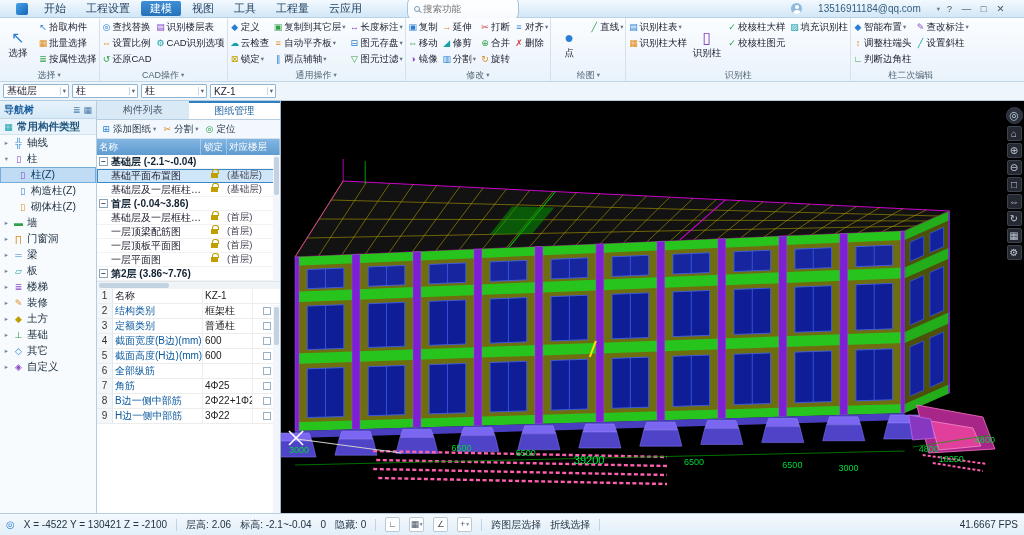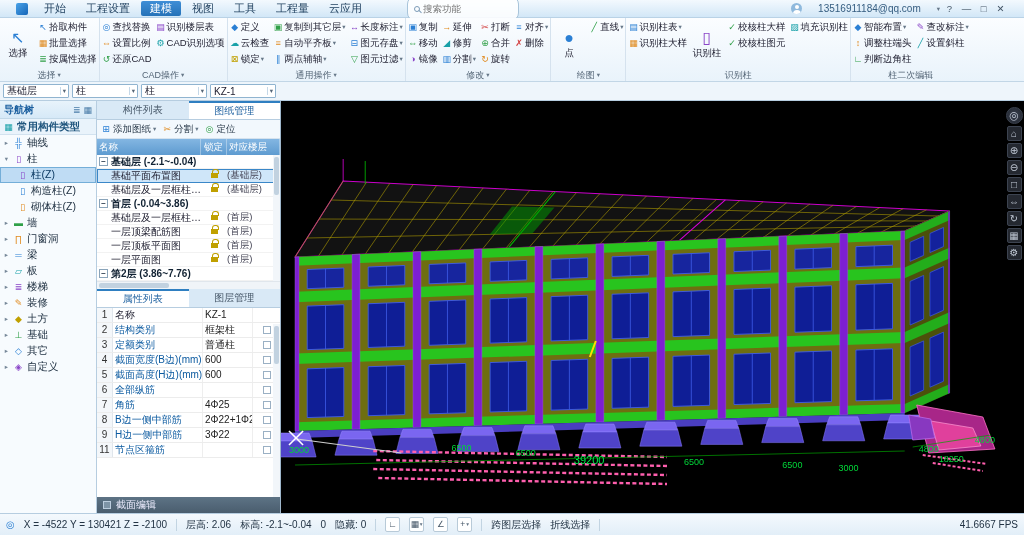--- a/index.html
+++ b/index.html
@@ -614,24 +614,20 @@
             <div class="sc3"></div>
           </div>
         <div class="vsb">
             <div class="thumb"></div>
           </div>
       </div>
       <div class="hsb">
           <div class="thumb"></div>
         </div>
 
-      <div class="ptabs">
-        <div class="ptab active">属性列表</div>
-        <div class="ptab">图层管理</div>
-      </div>
       <div class="props">
         <div class="prow">
             <div class="pn">1</div>
             <div class="pk" style="color:#223">名称</div>
             <div class="pv">KZ-1</div>
             <div class="pa"></div>
           </div>
         <div class="prow">
             <div class="pn">2</div>
             <div class="pk">结构类别</div>
@@ -689,35 +685,23 @@
             </div>
           </div>
         <div class="prow">
             <div class="pn">9</div>
             <div class="pk">H边一侧中部筋</div>
             <div class="pv">3Φ22</div>
             <div class="pa">
               <span class="chk"></span>
             </div>
           </div>
-        <div class="prow">
-            <div class="pn">11</div>
-            <div class="pk">节点区箍筋</div>
-            <div class="pv"></div>
-            <div class="pa">
-              <span class="chk"></span>
-            </div>
-          </div>
         <div class="vsb">
             <div class="thumb"></div>
           </div>
-      </div>
-      <div class="secbar">
-        <span class="secic"></span>
-        <span>截面编辑</span>
       </div>
     </div>
 
     <div class="viewport">
       <svg id="model" viewBox="0 0 741 412" preserveAspectRatio="none">
         <g id="bld">
             <polygon points="14,156 622,130 667,110 62,80" fill="#121212" stroke="#cc00cc" stroke-width="1"></polygon>
             <line x1="14" y1="156" x2="62" y2="80" stroke="#ad9a00" stroke-width="0.6"></line>
             <line x1="37.38461538461539" y1="155" x2="85.26923076923077" y2="81.15384615384616" stroke="#ad9a00" stroke-width="0.6"></line>
             <line x1="60.769230769230774" y1="154" x2="108.53846153846155" y2="82.3076923076923" stroke="#ad9a00" stroke-width="0.6"></line>

